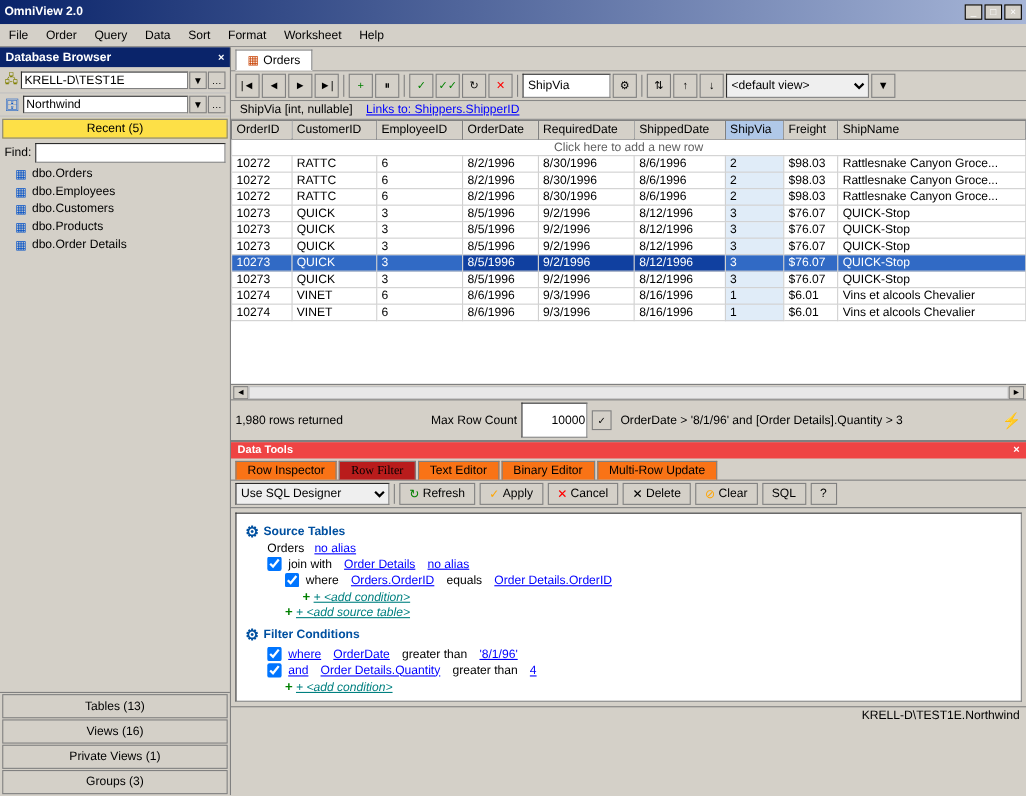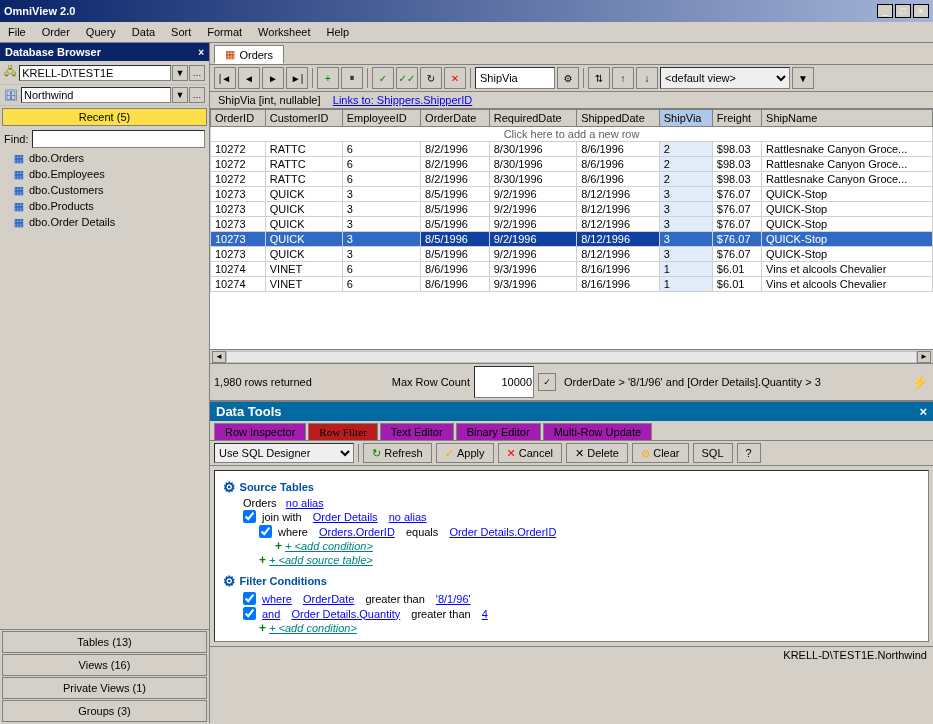--- a/index.html
+++ b/index.html
@@ -70,23 +70,23 @@
     
     .status-bar { background: #d4d0c8; border-top: 1px solid #808080; padding: 2px 4px; display: flex; align-items: center; gap: 8px; font-size: 11px; }
     .status-rows { flex: 1; }
     .max-row { display: flex; align-items: center; gap: 4px; }
     .max-input { width: 60px; height: 32px; border: 1px inset #808080; font-size: 11px; text-align: right; padding: 1px; }
     .filter-info { flex: 2; overflow: hidden; text-overflow: ellipsis; white-space: nowrap; }
     .filter-icon { font-size: 14px; color: #d4a000; }
     
     
     .data-tools { background: #d4d0c8; border-top: 2px solid #808080; }
-    .data-tools-header { background: #0369a1; color: white; padding: 2px 6px; display: flex; align-items: center; justify-content: space-between; font-size: 13px; font-weight: bold; }
+    .data-tools-header { background: #ef4444; color: white; padding: 2px 6px; display: flex; align-items: center; justify-content: space-between; font-size: 10px; font-weight: bold; }
     .dt-tabs { display: flex; border-bottom: 1px solid #808080; background: #d4d0c8; padding: 2px 4px 0; }
-    .dt-tab { padding: 2px 10px; border: 1px solid #808080; border-bottom: none; font-size: 11px; cursor: pointer; background: #a21caf; margin-right: 2px; }
+    .dt-tab { padding: 2px 10px; border: 1px solid #808080; border-bottom: none; font-size: 11px; cursor: pointer; background: #f97316; margin-right: 2px; }
     .dt-tab.active { background: #b91c1c; font-family: Liberation Serif, serif; }
     .dt-toolbar { padding: 2px 4px; display: flex; align-items: center; gap: 4px; border-bottom: 1px solid #808080; }
     .dt-toolbar-select { height: 20px; border: 1px inset #808080; font-size: 11px; }
     .dt-btn { height: 20px; padding: 0 8px; border: 1px solid #808080; background: #d4d0c8; font-size: 11px; cursor: pointer; display: flex; align-items: center; gap: 3px; }
     
     
     .filter-content { padding: 6px 8px; background: white; border: 1px inset #808080; margin: 4px; }
     .source-tables-header { display: flex; align-items: center; gap: 4px; font-size: 11px; font-weight: bold; color: #0050a0; padding: 2px 0; }
     .filter-conditions-header { display: flex; align-items: center; gap: 4px; font-size: 11px; font-weight: bold; color: #0050a0; padding: 2px 0; margin-top: 4px; }
     .filter-row { display: flex; align-items: center; padding: 1px 0 1px 16px; font-size: 11px; gap: 4px; }

